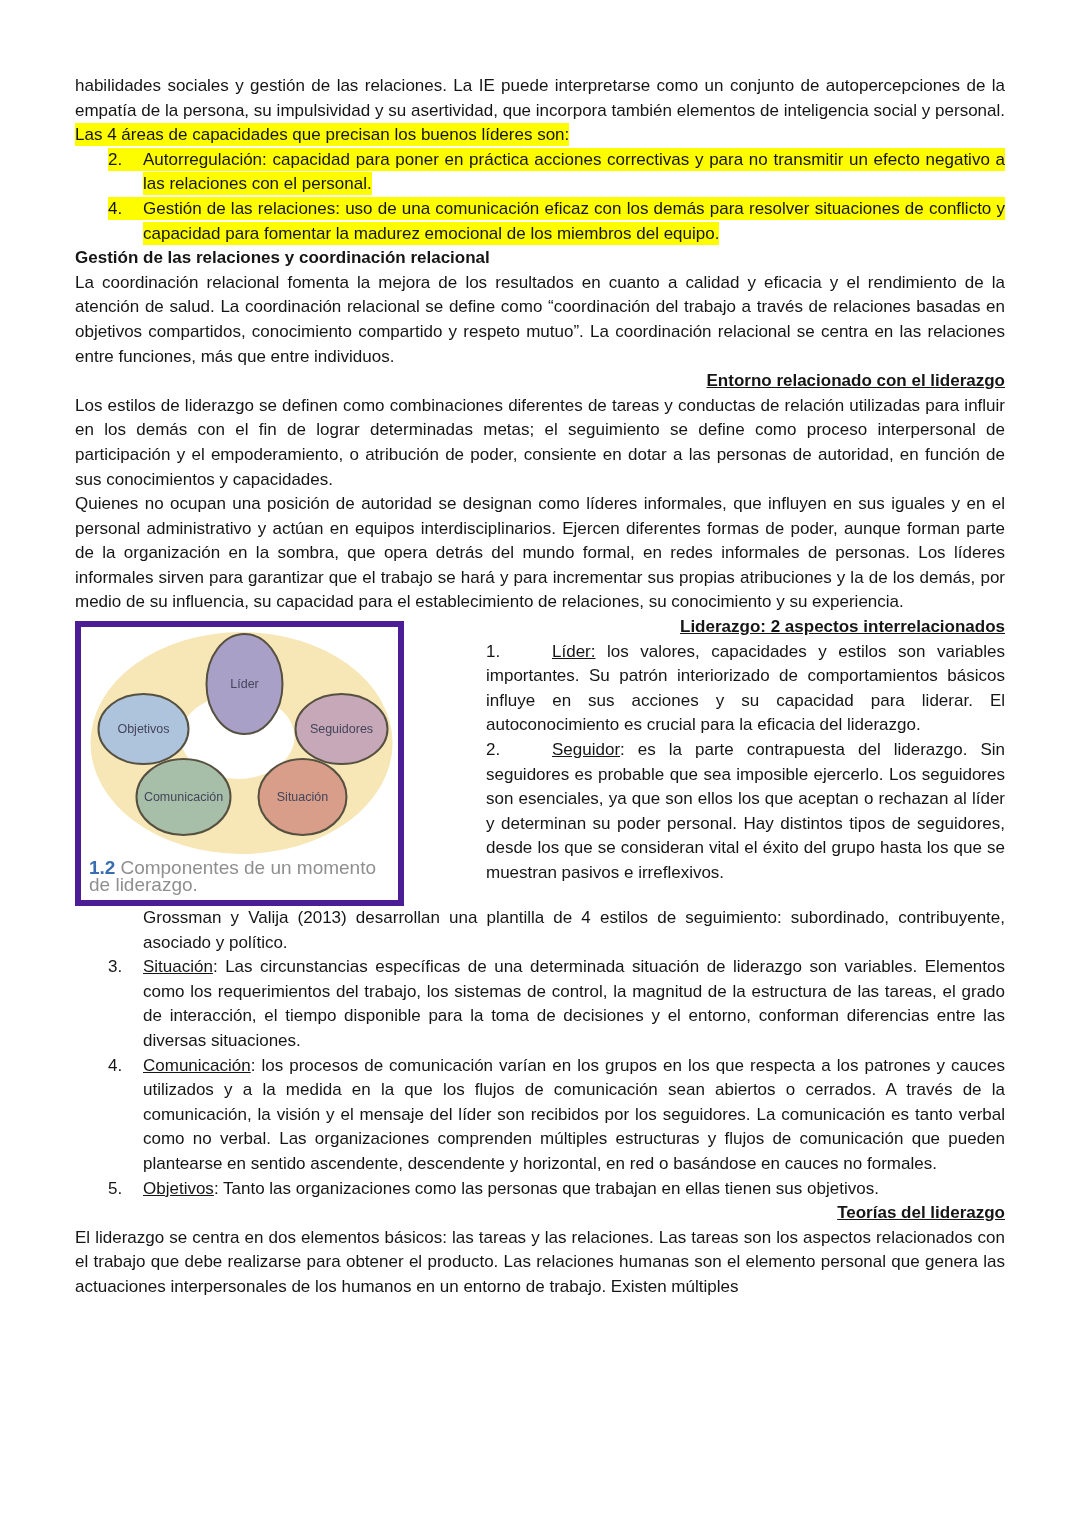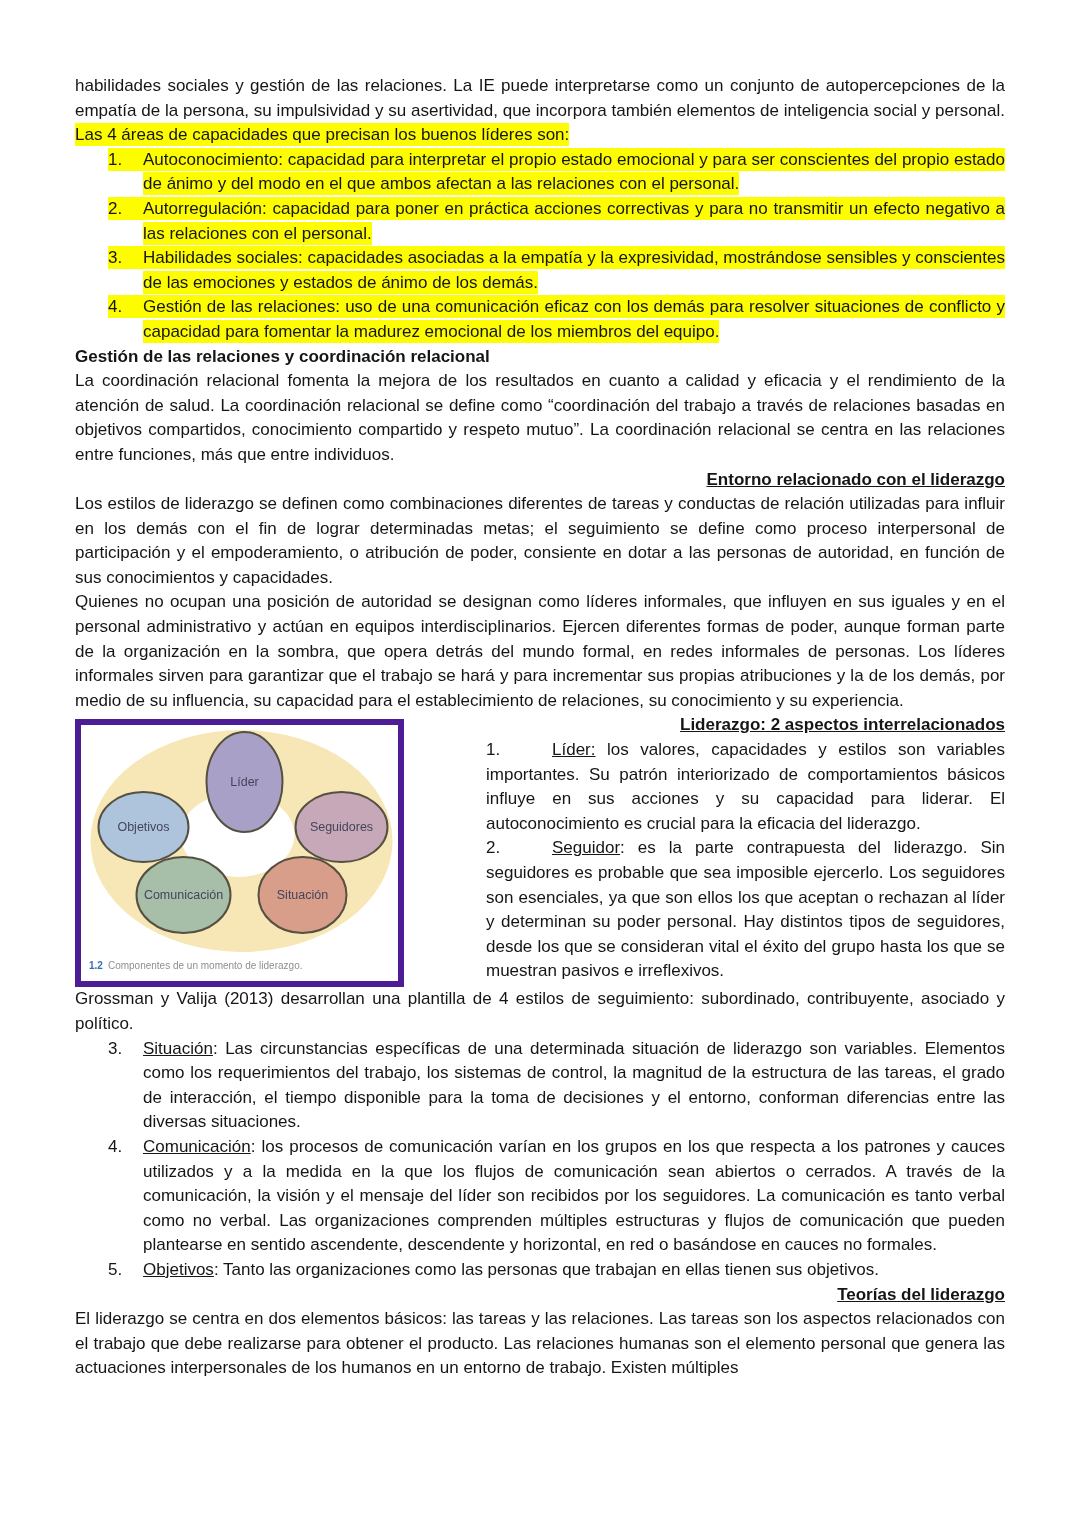--- a/index.html
+++ b/index.html
@@ -68,20 +68,21 @@
   .aspect {
     margin-left: 67px;
     text-align: justify;
   }
   .aspect .anum {
     display: inline-block;
     width: 66px;
   }
   
   .grossman {
+    margin-left: 68px;
   }
   
   .fig-box {
     margin: 6px 0 0 0;
     width: 329px;
     flex: 0 0 329px;
     border: 6px solid #4c1d95;
     background: #ffffff;
     box-sizing: border-box;
   }
@@ -95,40 +96,38 @@
     stroke-width: 2;
   }
   .fig-svg text {
     font-family: "Liberation Sans", "DejaVu Sans", sans-serif;
     font-size: 12.5px;
     fill: #44445a;
     text-anchor: middle;
   }
   .fig-cap {
     padding: 0 6px 7px 8px;
-    font-size: 10px;
+    font-size: 19px;
     line-height: 17px;
     color: var(--caption-gray, #8f8f8f);
   }
   .fig-cap-num {
     font-weight: bold;
     color: var(--caption-label-blue, #3a6db0);
     margin-right: 5px;
   }
 </style>
 </head>
 <body>
 
 <div class="page">
 
   <p class="para"><span>habilidades sociales y gestión de las relaciones. La IE puede interpretarse como un conjunto de autopercepciones de la empatía de la persona, su impulsividad y su asertividad, que incorpora también elementos de inteligencia social y personal. </span><mark class="hl">Las 4 áreas de capacidades que precisan los buenos líderes son:</mark></p>
 
-  <div class="hang"><mark class="hl"><span class="num">1.</span></mark><mark class="hl">Autoconocimiento: capacidad para interpretar el propio estado emocional y para ser conscientes del propio estado de ánimo y del modo en el que ambos afectan a las relaciones con el personal.</mark></div>
   <div class="hang"><mark class="hl"><span class="num">2.</span></mark><mark class="hl">Autorregulación: capacidad para poner en práctica acciones correctivas y para no transmitir un efecto negativo a las relaciones con el personal.</mark></div>
-  <div class="hang"><mark class="hl"><span class="num">3.</span></mark><mark class="hl">Habilidades sociales: capacidades asociadas a la empatía y la expresividad, mostrándose sensibles y conscientes de las emociones y estados de ánimo de los demás.</mark></div>
   <div class="hang"><mark class="hl"><span class="num">4.</span></mark><mark class="hl">Gestión de las relaciones: uso de una comunicación eficaz con los demás para resolver situaciones de conflicto y capacidad para fomentar la madurez emocional de los miembros del equipo.</mark></div>
 
   <div class="h-b">Gestión de las relaciones y coordinación relacional</div>
   <p class="para">La coordinación relacional fomenta la mejora de los resultados en cuanto a calidad y eficacia y el rendimiento de la atención de salud. La coordinación relacional se define como “coordinación del trabajo a través de relaciones basadas en objetivos compartidos, conocimiento compartido y respeto mutuo”. La coordinación relacional se centra en las relaciones entre funciones, más que entre individuos.</p>
 
   <div class="h-u">Entorno relacionado con el liderazgo</div>
   <p class="para">Los estilos de liderazgo se definen como combinaciones diferentes de tareas y conductas de relación utilizadas para influir en los demás con el fin de lograr determinadas metas; el seguimiento se define como proceso interpersonal de participación y el empoderamiento, o atribución de poder, consiente en dotar a las personas de autoridad, en función de sus conocimientos y capacidades.</p>
   <p class="para">Quienes no ocupan una posición de autoridad se designan como líderes informales, que influyen en sus iguales y en el personal administrativo y actúan en equipos interdisciplinarios. Ejercen diferentes formas de poder, aunque forman parte de la organización en la sombra, que opera detrás del mundo formal, en redes informales de personas. Los líderes informales sirven para garantizar que el trabajo se hará y para incrementar sus propias atribuciones y la de los demás, por medio de su influencia, su capacidad para el establecimiento de relaciones, su conocimiento y su experiencia.</p>
 
   <div class="figure-row">

